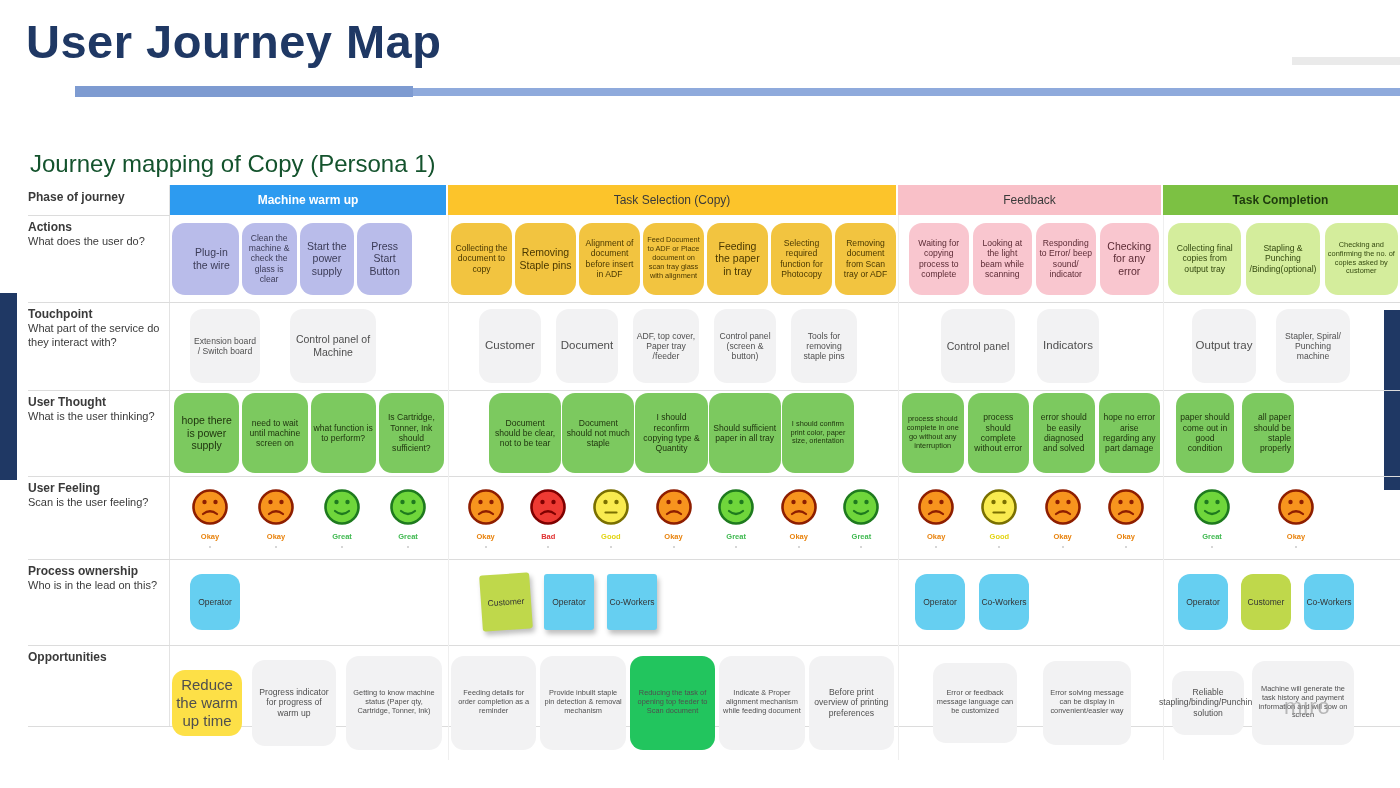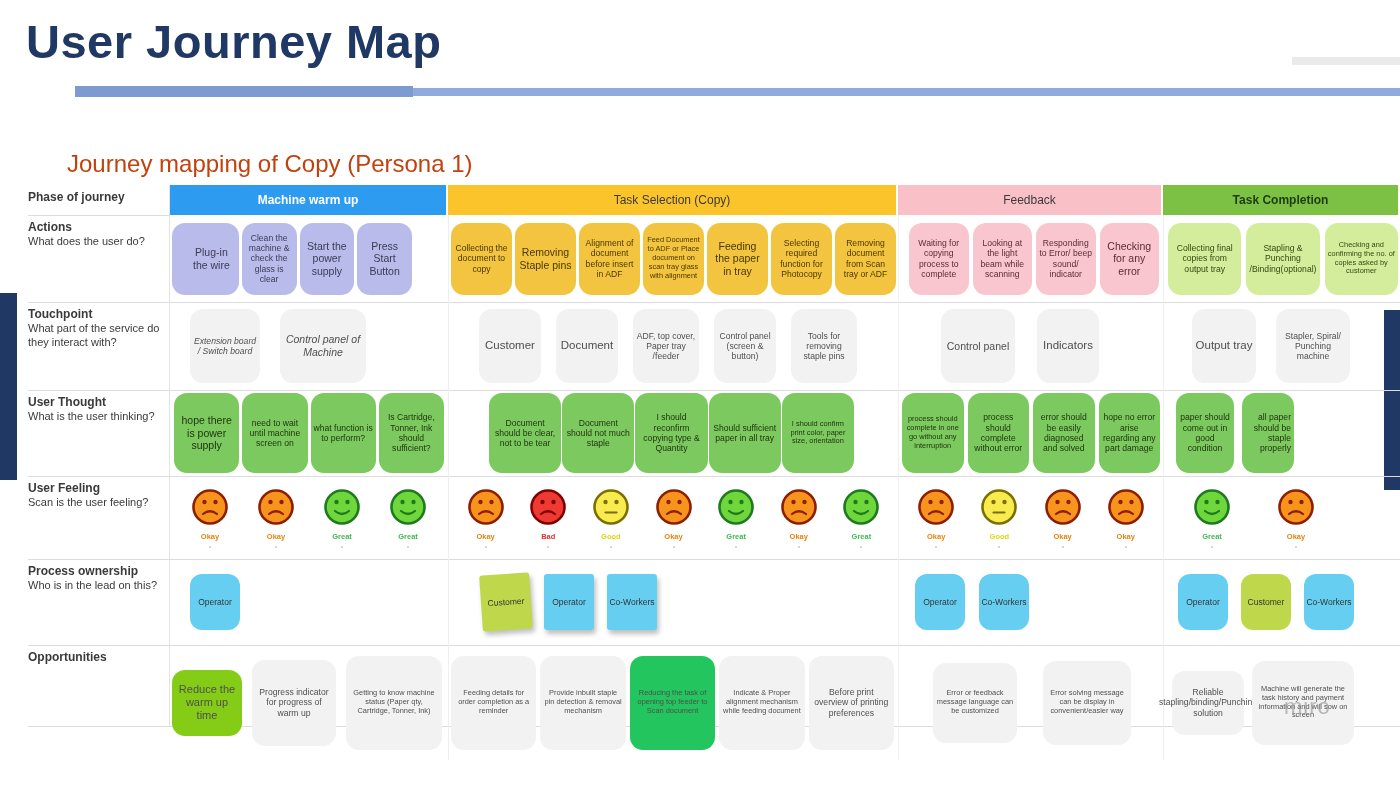--- a/index.html
+++ b/index.html
@@ -3,21 +3,21 @@
 <meta charset="utf-8">
 <style>
   html,body{margin:0;padding:0;background:#fff;}
   .canvas{position:relative;width:1400px;height:788px;background:#ffffff;overflow:hidden;
           font-family:"Liberation Sans", sans-serif;}
   .page-title{position:absolute;left:26px;top:14px;font-size:47px;font-weight:600;
               color:#1F3864;letter-spacing:.5px;}
   .underline{position:absolute;left:75px;top:88px;width:1325px;height:8px;background:#8FAADC;}
   .underline-dark{position:absolute;left:75px;top:86px;width:338px;height:11px;background:#7E9BD1;}
   .topright-sliver{position:absolute;left:1292px;top:57px;width:108px;height:8px;background:#eaeaea;}
-  .subtitle{position:absolute;left:30px;top:150px;font-size:24px;color:#c2410c;margin-left:37px;}
+  .subtitle{position:absolute;left:30px;top:150px;font-size:24px;color:#14532d;}
   .accent-left{position:absolute;left:0;top:293px;width:17px;height:187px;background:#1F3864;}
   .accent-right{position:absolute;right:0;top:310px;width:16px;height:180px;background:#1F3864;}
   .vline{position:absolute;left:169px;top:185px;width:1px;height:541px;background:#e3e3e3;}
   .hline{position:absolute;left:28px;width:1372px;height:1px;background:#dcdcdc;}
   .band{position:absolute;left:0;width:1400px;}
   .rlabel{position:absolute;left:28px;width:138px;top:0;padding-top:5px;color:#3a3a3a;}
   .rl-title{font-size:12px;font-weight:700;}
   .rl-sub{font-size:11px;line-height:1.25;margin-top:1px;}
   .cell{position:absolute;top:0;bottom:0;display:flex;align-items:center;box-sizing:border-box;
         border-left:1px solid #efefef;}
@@ -100,21 +100,21 @@
         <div class="sticky" style="font-size: 8.6px; background: rgb(212, 237, 156); color: rgb(51, 72, 15); height: 72px; flex: 1 1 0px;">Stapling &amp; Punching /Binding(optional)</div>
         <div class="sticky" style="font-size: 7.4px; background: rgb(212, 237, 156); color: rgb(51, 72, 15); height: 72px; flex: 1 1 0px;">Checking and confirming the no. of copies asked by customer</div>
       </div>
   </div>
 
   <div class="band" style="top:302px;height:88px">
     <div class="rlabel">
       <div class="rl-title">Touchpoint</div>
       <div class="rl-sub">What part of the service do they interact with?</div>
     </div>
-    <div class="cell c1" style="padding-left: 20px; padding-right: 0px; gap: 20px; font-style: italic;">
+    <div class="cell c1" style="padding-left: 20px; padding-right: 0px; gap: 30px;">
         <div class="sticky" style="font-size: 8.6px; background: rgb(242, 242, 243); color: rgb(79, 79, 79); height: 74px; flex: 0 0 70px;">Extension board / Switch board</div>
         <div class="sticky" style="font-size: 10.5px; background: rgb(242, 242, 243); color: rgb(79, 79, 79); height: 74px; flex: 0 0 86px;">Control panel of Machine</div>
       </div>
     <div class="cell c2" style="padding-left: 30px; padding-right: 0px; gap: 15px;">
         <div class="sticky" style="font-size: 11.5px; background: rgb(242, 242, 243); color: rgb(79, 79, 79); height: 74px; flex: 0 0 62px;">Customer</div>
         <div class="sticky" style="font-size: 11.5px; background: rgb(242, 242, 243); color: rgb(79, 79, 79); height: 74px; flex: 0 0 62px;">Document</div>
         <div class="sticky" style="font-size: 8.6px; background: rgb(242, 242, 243); color: rgb(79, 79, 79); height: 74px; flex: 0 0 66px;">ADF, top cover, Paper tray /feeder</div>
         <div class="sticky" style="font-size: 8.6px; background: rgb(242, 242, 243); color: rgb(79, 79, 79); height: 74px; flex: 0 0 62px;">Control panel (screen &amp; button)</div>
         <div class="sticky" style="font-size: 8.6px; background: rgb(242, 242, 243); color: rgb(79, 79, 79); height: 74px; flex: 0 0 66px;">Tools for removing staple pins</div>
       </div>
@@ -365,21 +365,21 @@
         <div class="own" style="background: rgb(191, 216, 75); border-radius: 12px;">Customer</div>
         <div class="own" style="background: rgb(102, 207, 241); border-radius: 12px;">Co-Workers</div>
       </div>
   </div>
 
   <div class="band" style="top:645px;height:115px">
     <div class="rlabel">
       <div class="rl-title">Opportunities</div>
     </div>
     <div class="cell c1" style="padding-left: 2px; padding-right: 0px; gap: 10px;">
-        <div class="sticky" style="font-size: 11px; background: #84cc16; color: rgb(79, 79, 79); height: 66px; flex: 0 0 70px;">Reduce the warm up time</div>
+        <div class="sticky" style="font-size: 15px; background: #fde047; color: rgb(79, 79, 79); height: 66px; flex: 0 0 70px;">Reduce the warm up time</div>
         <div class="sticky" style="font-size: 8.6px; background: rgb(242, 242, 243); color: rgb(79, 79, 79); height: 86px; flex: 0 0 84px;">Progress indicator for progress of warm up</div>
         <div class="sticky" style="font-size: 7.4px; background: rgb(242, 242, 243); color: rgb(79, 79, 79); height: 94px; flex: 0 0 96px;">Getting to know machine status (Paper qty, Cartridge, Tonner, Ink)</div>
       </div>
     <div class="cell c2" style="padding-left: 2px; padding-right: 4px; gap: 4px;">
         <div class="sticky" style="font-size: 7.4px; background: rgb(242, 242, 243); color: rgb(79, 79, 79); height: 94px; flex: 1 1 0px;">Feeding details for order completion as a reminder</div>
         <div class="sticky" style="font-size: 7.4px; background: rgb(242, 242, 243); color: rgb(79, 79, 79); height: 94px; flex: 1 1 0px;">Provide inbuilt staple pin detection &amp; removal mechanism</div>
         <div class="sticky" style="font-size: 7.4px; background: #22c55e; color: rgb(79, 79, 79); height: 94px; flex: 1 1 0px;">Reducing the task of opening top feeder to Scan document</div>
         <div class="sticky" style="font-size: 7.4px; background: rgb(242, 242, 243); color: rgb(79, 79, 79); height: 94px; flex: 1 1 0px;">Indicate &amp; Proper alignment mechanism while feeding document</div>
         <div class="sticky" style="font-size: 8.6px; background: rgb(242, 242, 243); color: rgb(79, 79, 79); height: 94px; flex: 1 1 0px;">Before print overview of printing preferences</div>
       </div>

